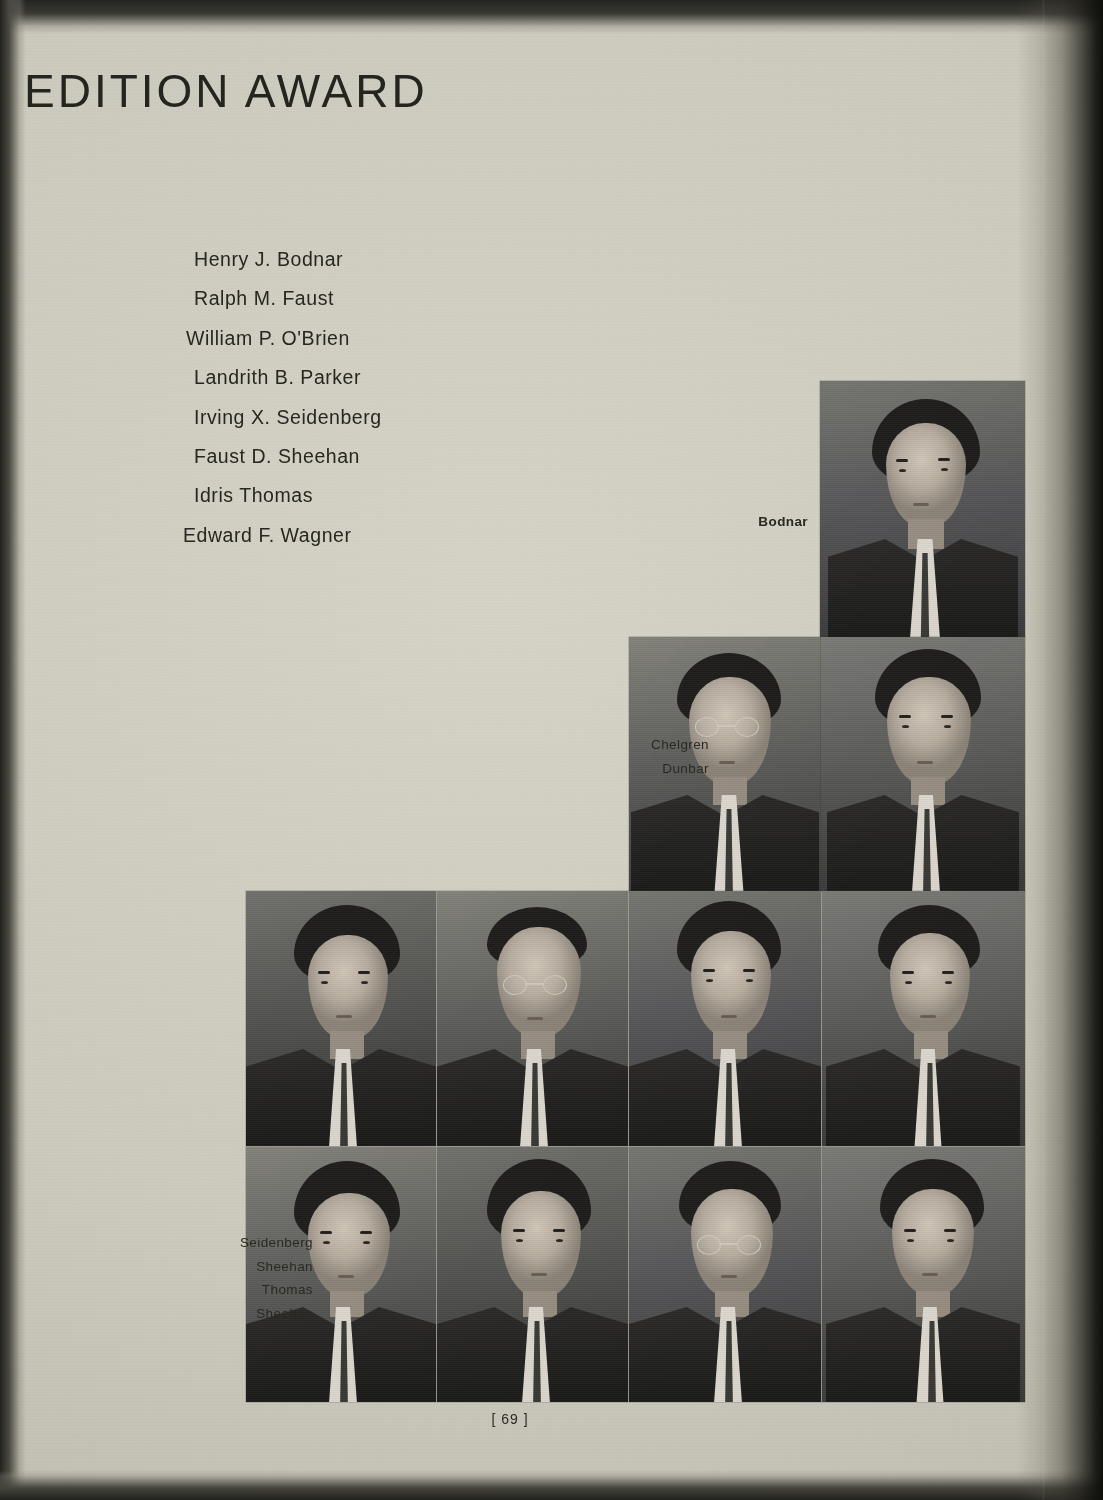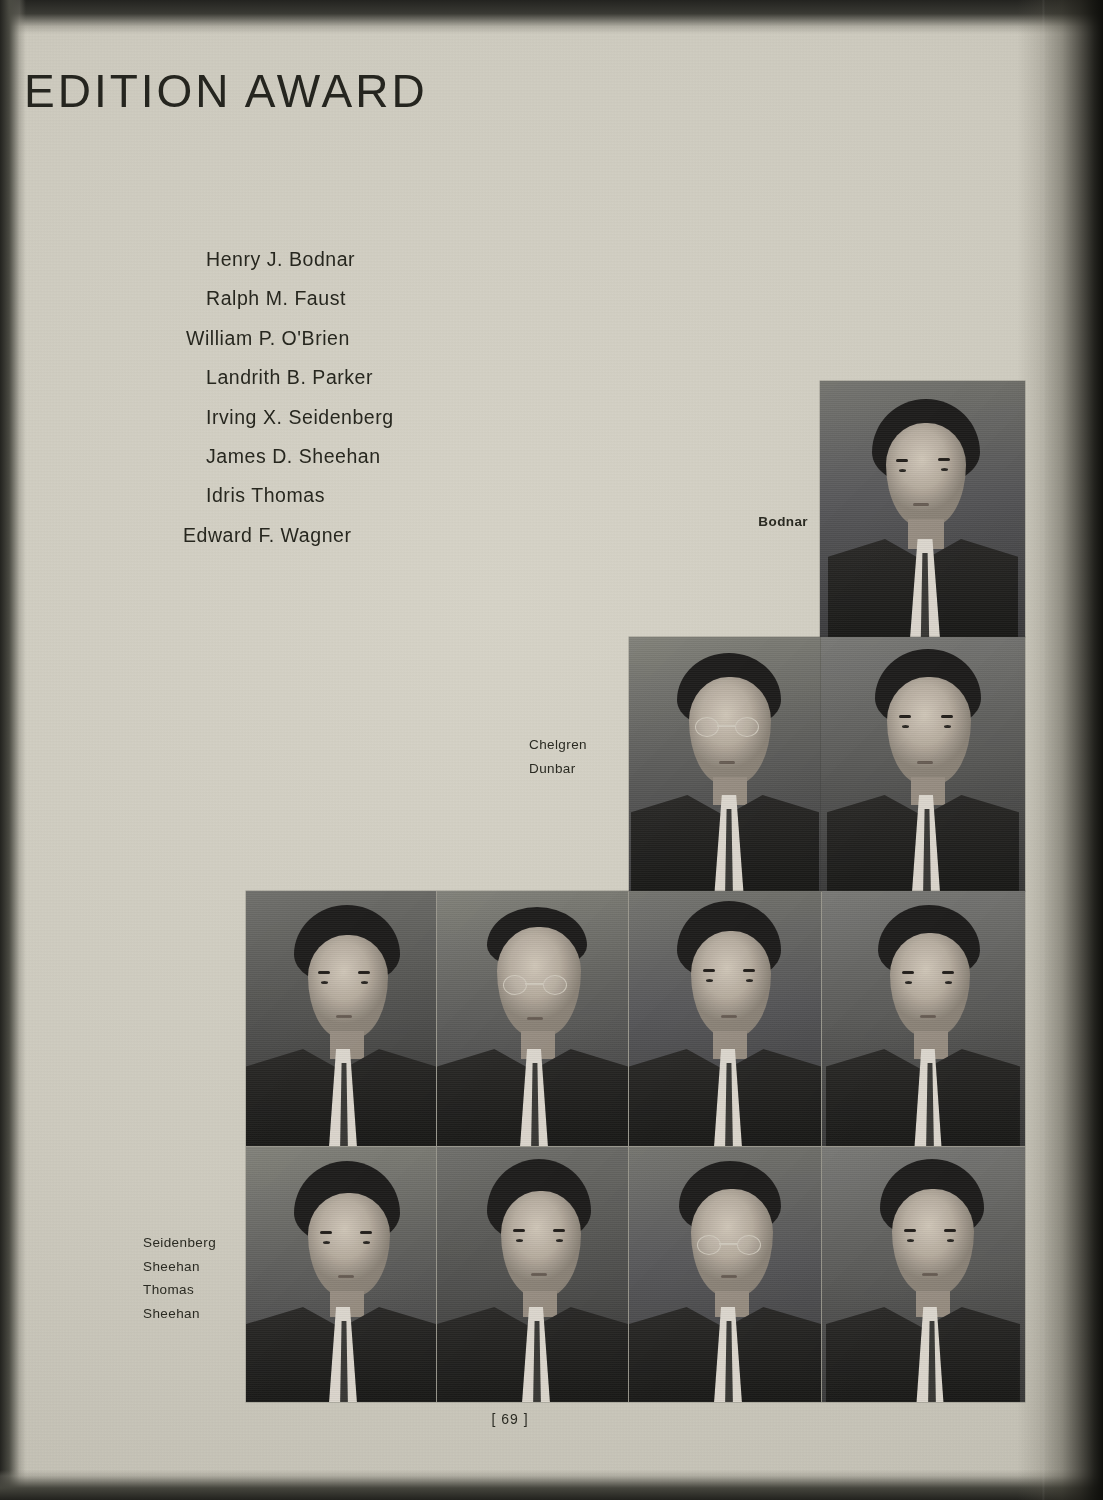--- a/index.html
+++ b/index.html
@@ -82,21 +82,21 @@
     width: 440px;
   }
   .name-list .name {
     font-size: 19.5px;
     color: #27271f;
     line-height: 39.4px;
     letter-spacing: .55px;
     font-family: "Liberation Sans", sans-serif;
     white-space: nowrap;
   }
-  .name.indent-0 { margin-left: 20px; }
+  .name.indent-0 { margin-left: 8px; }
 
   
   .photos { position: absolute; left: 0; top: 0; }
   .photo {
     position: absolute;
     overflow: hidden;
     box-shadow: 0 0 0 0.5px rgba(40,40,34,0.35);
   }
   .photo .inner {
     position: absolute;
@@ -178,21 +178,21 @@
     pointer-events:none;
   }
 
   
   .caption {
     position: absolute;
     font-size: 13.5px;
     color: #2a2a22;
     line-height: 23.5px;
     letter-spacing: .4px;
-    text-align: left;
+    text-align: right;
     font-family: "Liberation Sans", sans-serif;
     white-space: nowrap;
   }
   .caption.right { text-align: right; }
 
   .folio {
     position: absolute;
     left: 0;
     top: 1411px;
     width: 1020px;
@@ -211,21 +211,21 @@
   <div class="paper-grain"></div>
 
   <div class="heading">EDITION AWARD</div>
 
   <div class="name-list">
     <div class="name indent-0">Henry J. Bodnar</div>
     <div class="name indent-0">Ralph M. Faust</div>
     <div class="name">William P. O'Brien</div>
     <div class="name indent-0">Landrith B. Parker</div>
     <div class="name indent-0">Irving X. Seidenberg</div>
-    <div class="name indent-0">James D. Sheehan</div>
+    <div class="name indent-0">Faust D. Sheehan</div>
     <div class="name indent-0">Idris Thomas</div>
     <div class="name" style="margin-left:-3px">Edward F. Wagner</div>
   </div>
 
   <div class="photos">
 
     <div class="photo" style="left:820px; top:381px; width:205px; height:256px;">
       <div class="inner bg-a">
         <div class="hair" style="left:52px; top:18px; width:108px; height:86px;"></div>
         <div class="face" style="left:66px; top:42px; width:80px; height:104px;"></div>

